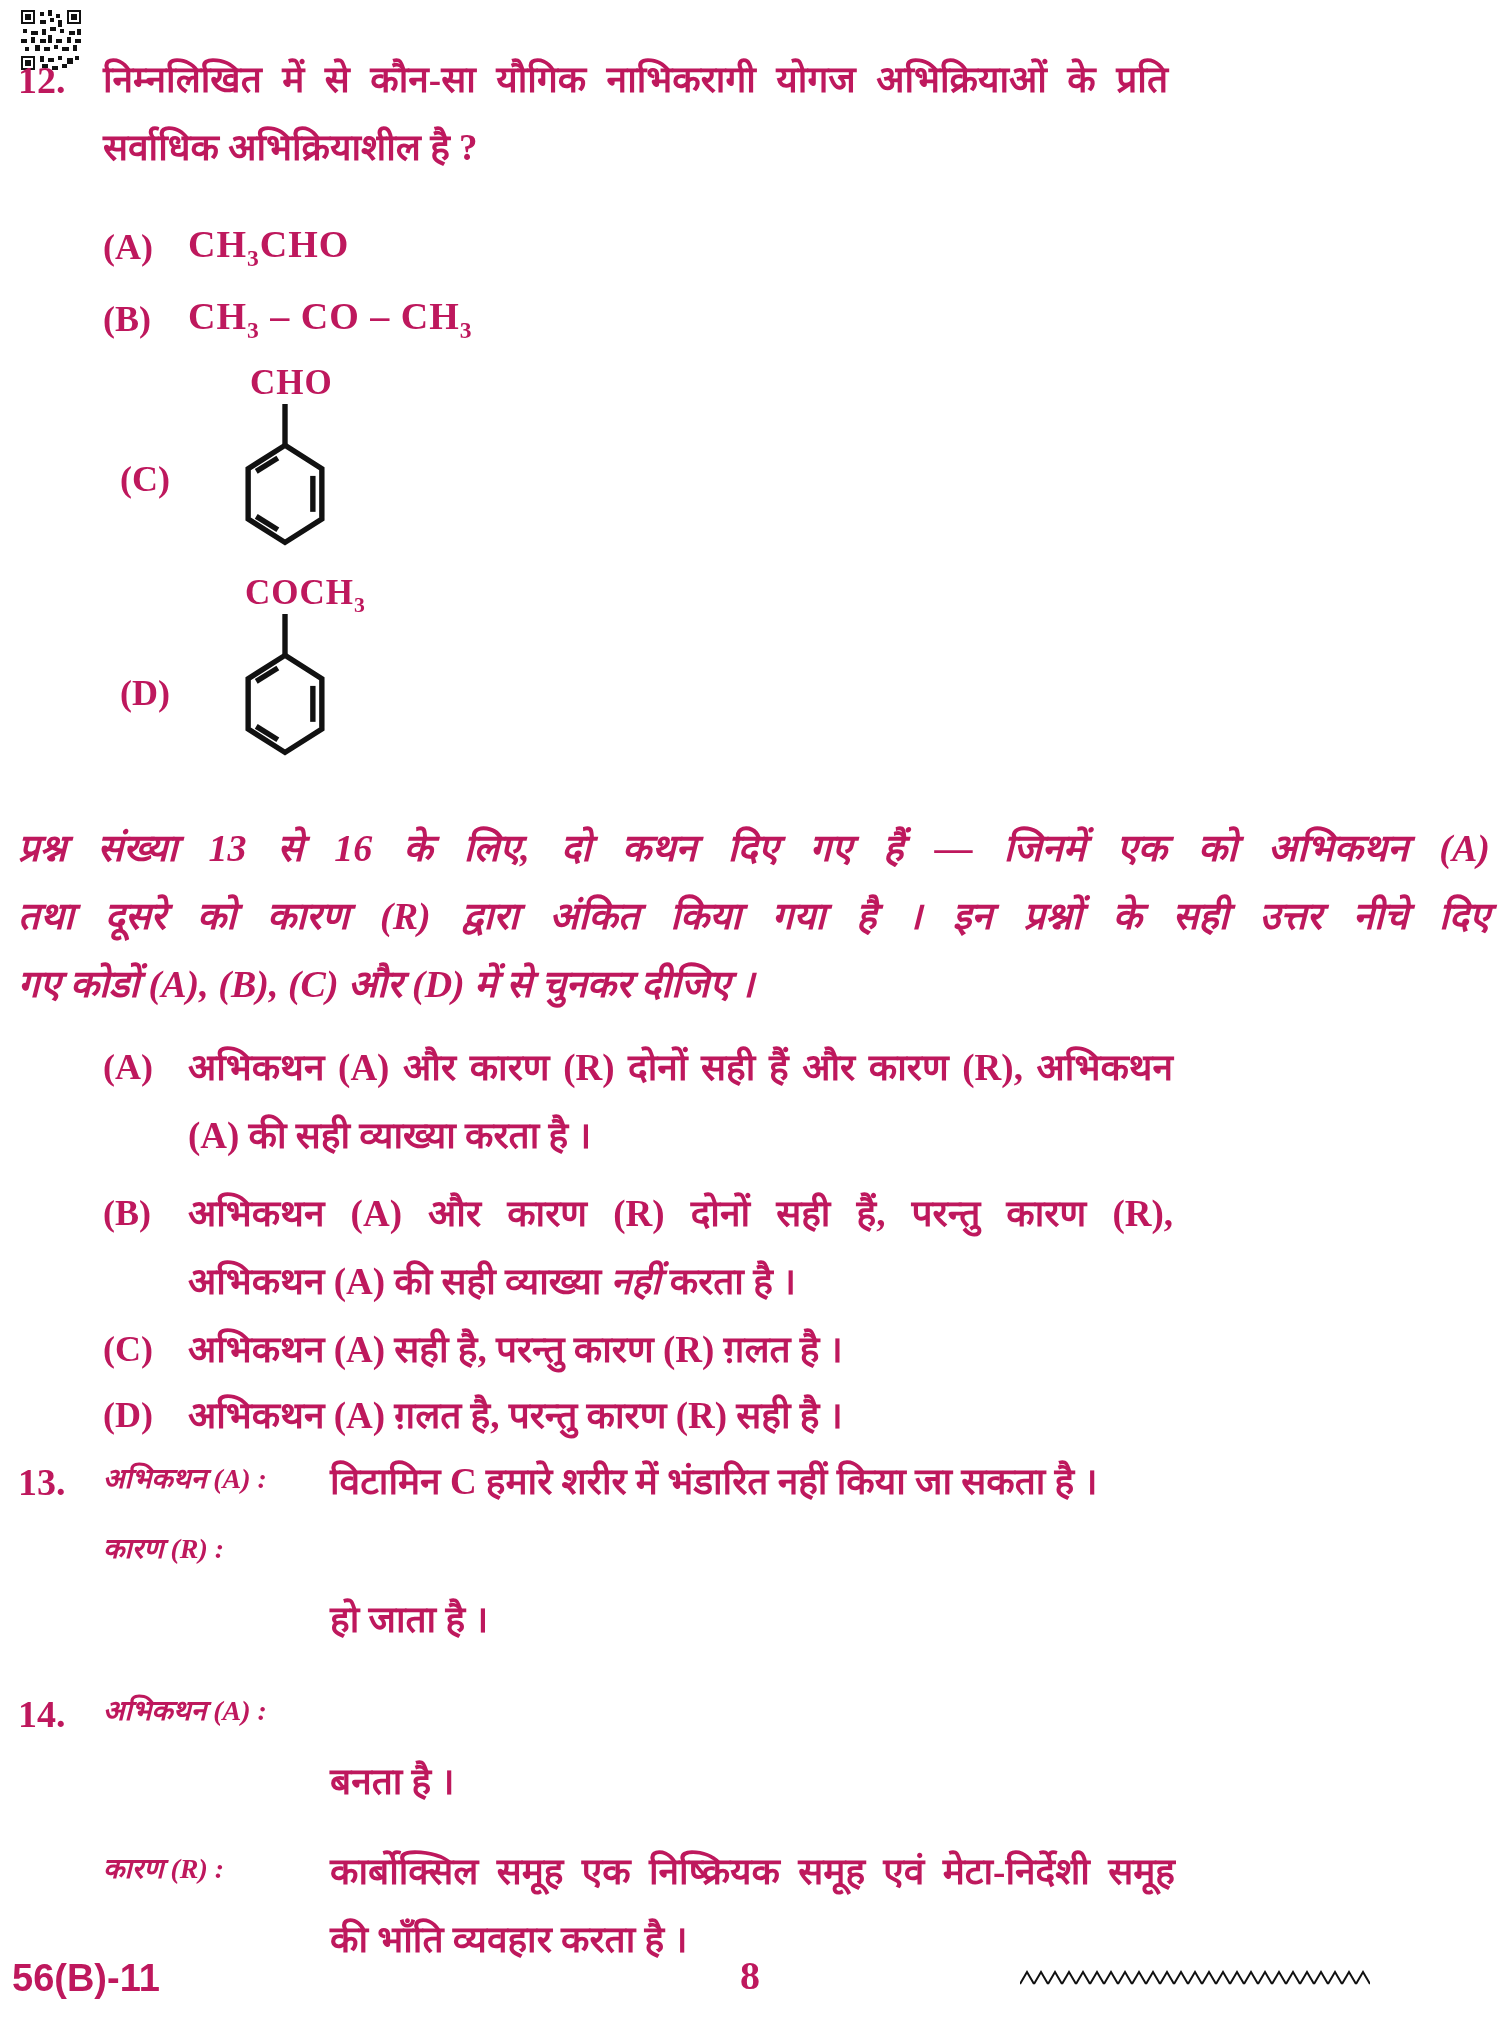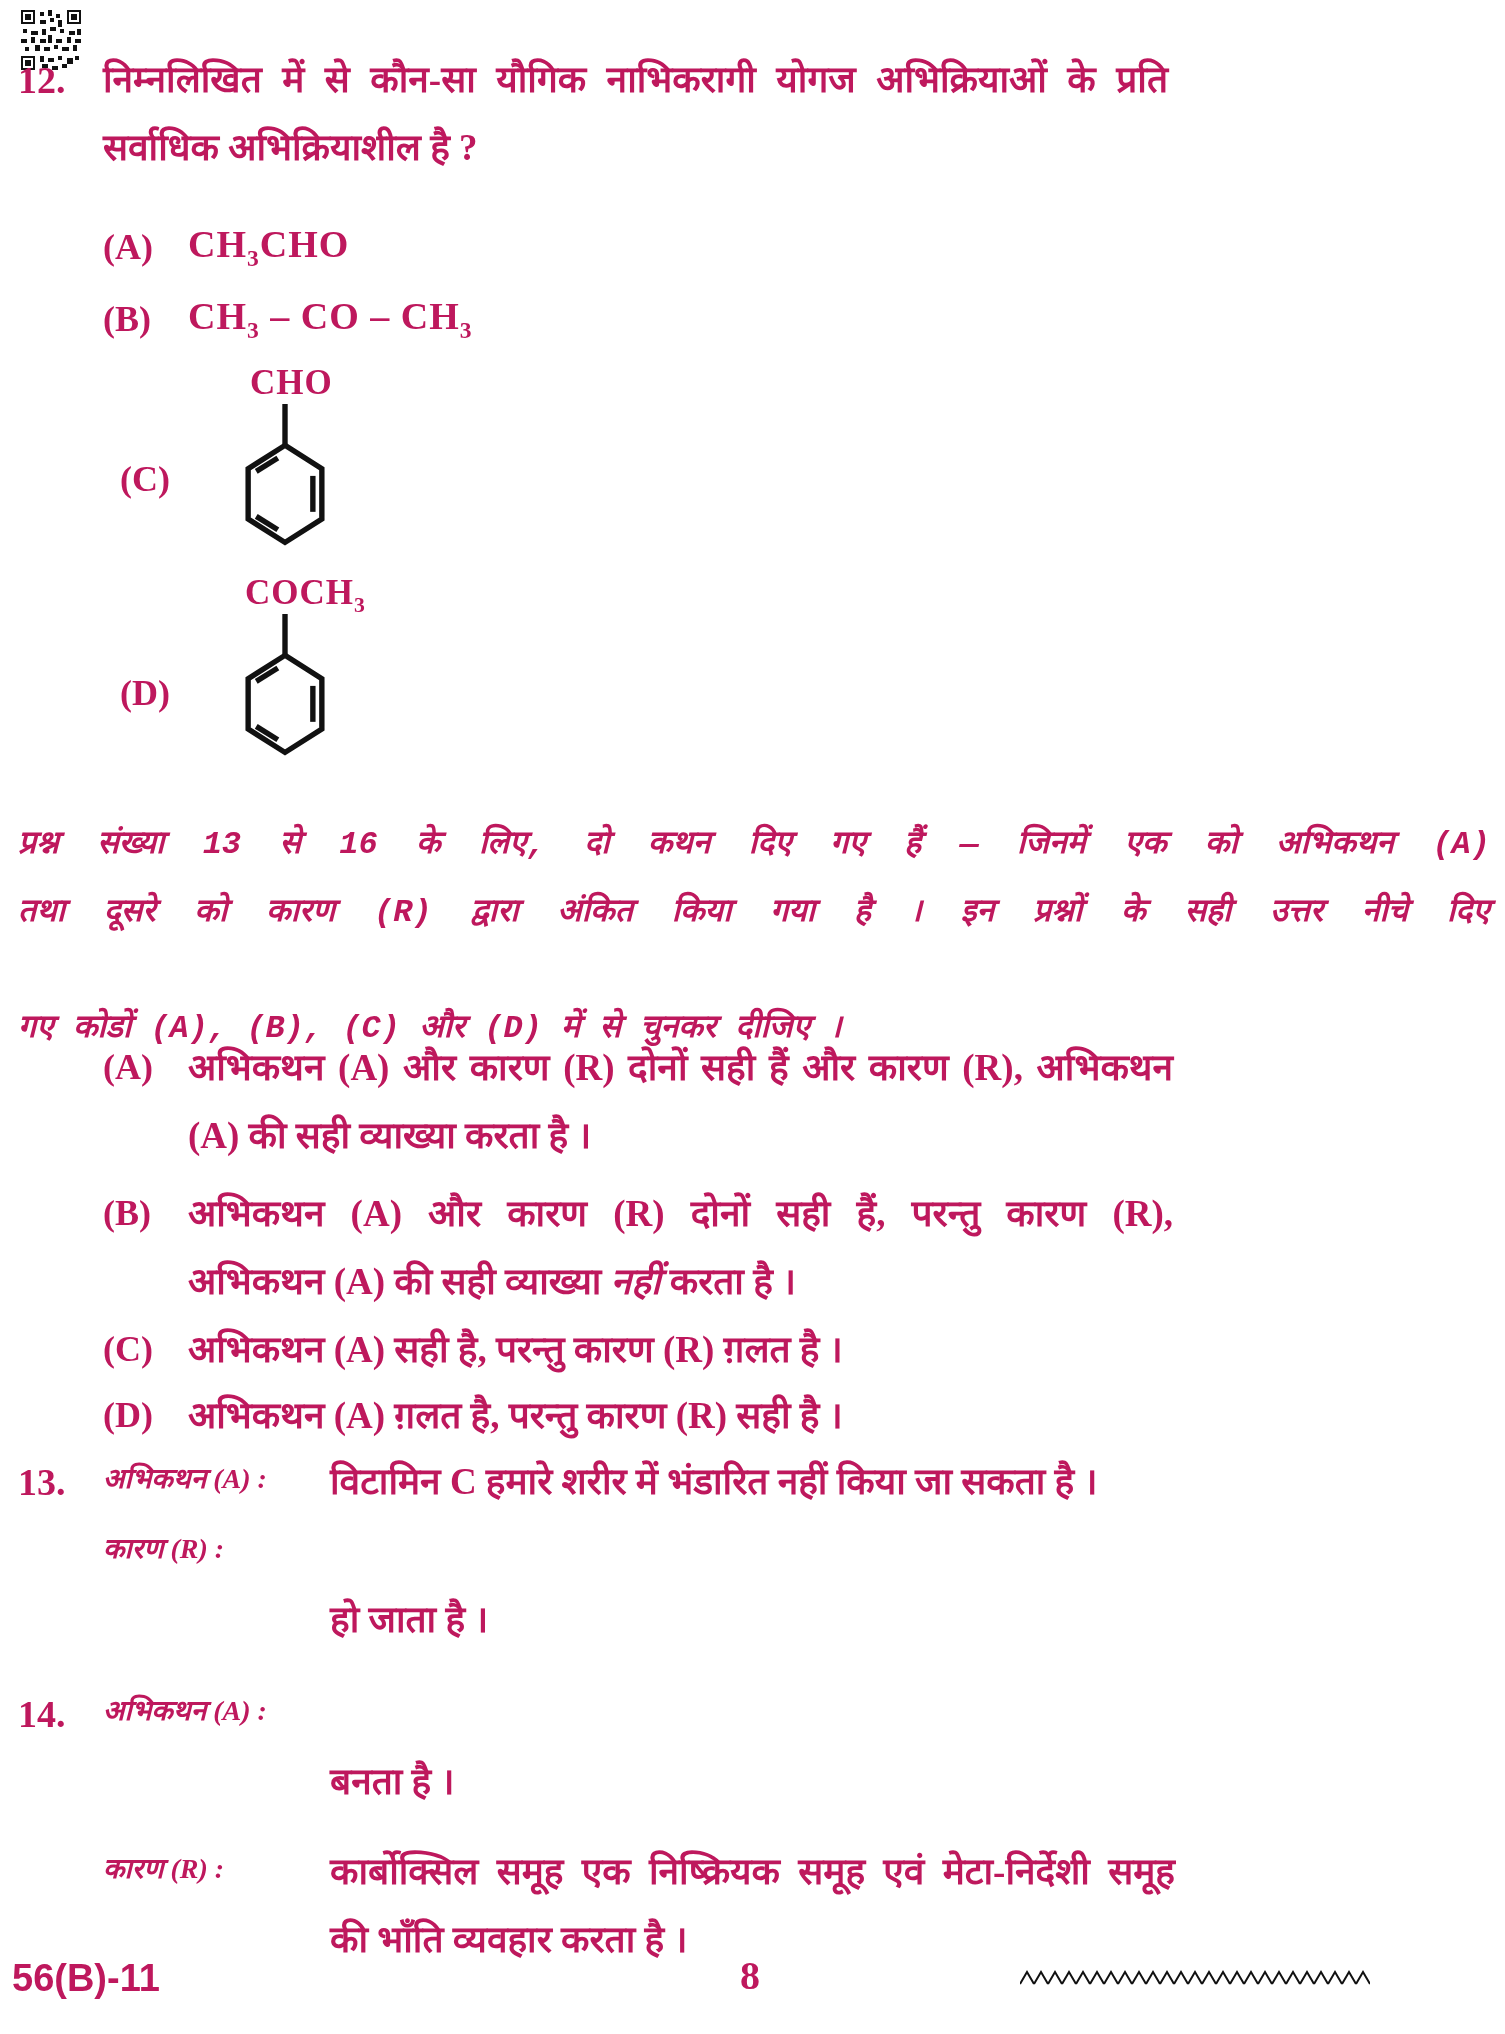--- a/index.html
+++ b/index.html
@@ -10,21 +10,21 @@
     font-family:"Liberation Serif","DejaVu Serif",serif;
   }
   .line { position:absolute; white-space:nowrap; font-size:37px; font-weight:600; line-height:1.2; }
   .just { white-space:normal; text-align:justify; text-align-last:justify; }
   .qnum { font-weight:bold; font-size:38px; }
   .optlabel { font-weight:600; font-size:36px; }
   .formula { font-weight:bold; font-size:38px; letter-spacing:1px; }
   .formula sub { font-size:0.62em; }
   .subst { font-weight:bold; font-size:35px; letter-spacing:1px; }
   .subst sub { font-size:0.62em; }
-  .instr { font-style:italic; font-weight:bold; font-size:32px;font-family:Liberation Mono, monospace; }
+  .instr { font-style:italic; font-weight:bold; font-size:38px; }
   .alabel { font-style:italic; font-weight:bold; font-size:28px; }
   .em-it { font-style:italic; font-weight:bold; }
   .footer-code { font-family:"Liberation Sans","DejaVu Sans",sans-serif; font-weight:bold; font-size:38px; }
   .pageno { font-size:40px; font-weight:600; }
   svg { display:block; }
 </style>
 </head>
 <body>
 
 <div class="page">
@@ -113,21 +113,21 @@
       <polygon points="50,46 91,72 91,128 50,154 9,128 9,72" fill="none" stroke="#111" stroke-width="6"></polygon>
       <line x1="42" y1="60" x2="18" y2="75" stroke="#111" stroke-width="6"></line>
       <line x1="81" y1="80" x2="81" y2="120" stroke="#111" stroke-width="6"></line>
       <line x1="18" y1="125" x2="42" y2="140" stroke="#111" stroke-width="6"></line>
     </svg>
   </div>
   <div class="line optlabel" style="left:120px; top:672px;">(D)</div>
 
   <div class="line instr just" style="left:18px; top:826px; width:1472px;">प्रश्न संख्या 13 से 16 के लिए, दो कथन दिए गए हैं — जिनमें एक को अभिकथन (A)</div>
   <div class="line instr just" style="left:18px; top:894px; width:1472px;">तथा दूसरे को कारण (R) द्वारा अंकित किया गया है । इन प्रश्नों के सही उत्तर नीचे दिए</div>
-  <div class="line instr" style="left:18px; top:962px;margin-top:48px;">गए कोडों (A), (B), (C) और (D) में से चुनकर दीजिए ।</div>
+  <div class="line instr" style="left:18px; top:962px;">गए कोडों (A), (B), (C) और (D) में से चुनकर दीजिए ।</div>
 
   <div class="line optlabel" style="left:103px; top:1046px;">(A)</div>
   <div class="line just" style="left:188px; top:1046px; width:985px;">अभिकथन (A) और कारण (R) दोनों सही हैं और कारण (R), अभिकथन</div>
   <div class="line" style="left:188px; top:1114px;">(A) की सही व्याख्या करता है ।</div>
 
   <div class="line optlabel" style="left:103px; top:1192px;">(B)</div>
   <div class="line just" style="left:188px; top:1192px; width:985px;">अभिकथन (A) और कारण (R) दोनों सही हैं, परन्तु कारण (R),</div>
   <div class="line" style="left:188px; top:1260px;"><span>अभिकथन (A) की सही व्याख्या </span><span class="em-it">नहीं</span><span> करता है ।</span></div>
 
   <div class="line optlabel" style="left:103px; top:1328px;">(C)</div>

